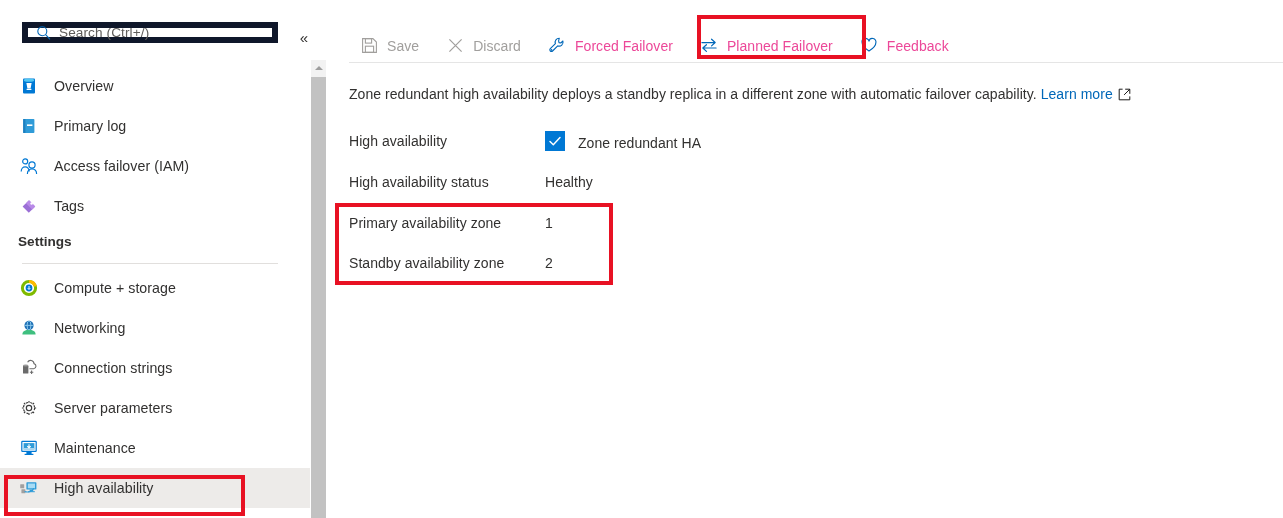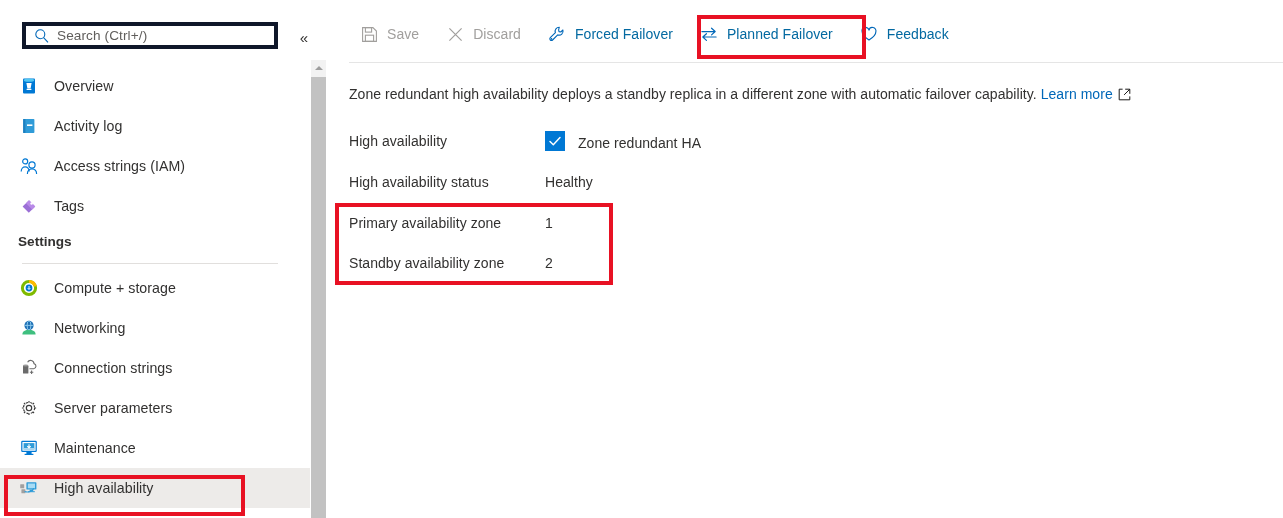--- a/index.html
+++ b/index.html
@@ -28,22 +28,22 @@
   }
 
   .search-row {
     position: absolute;
     left: 0; top: 22px;
     width: 310px; height: 32px;
   }
   .search-box {
     position: absolute;
     left: 22px; top: 0;
-    width: 256px; height: 27px;
-    border: 4px solid #0f172a;
+    width: 256px; height: 21px;
+    border: 6px solid #0f172a;
     background: #ffffff;
     display: flex;
     align-items: center;
     padding-left: 8px;
     cursor: text;
   }
   .search-icon {
     width: 16px; height: 16px;
     flex: 0 0 16px;
     margin-right: 7px;
@@ -166,38 +166,38 @@
   #cmdbar {
     position: absolute;
     left: 0; top: 10px;
     height: 48px;
     display: flex;
     align-items: center;
     padding-left: 22px;
   }
   .cmd {
     display: flex;
-    align-items: center;
+    align-items: flex-end;
     height: 40px;
     padding: 0 11px;
     margin-right: 5px;
     cursor: pointer;
     white-space: nowrap;
   }
   .cmd .cic {
     width: 18px; height: 18px;
     flex: 0 0 18px;
     margin-right: 9px;
     display: flex;
     align-items: center;
     justify-content: center;
   }
   .cmd .clabel {
     font-size: 14px;
-    color: #0369a1;
+    color: #ec4899;
     letter-spacing: 0.05px;
   }
   .cmd.disabled { cursor: default; }
   .cmd.disabled .clabel { color: #a19f9d; }
 
   #cmd-divider {
     position: absolute;
     left: 22px; top: 62px;
     width: 934px; height: 1px;
     background: #e5e5e5;
@@ -314,33 +314,33 @@
       </div>
 
       <div class="navitem">
         <span class="nic">
           <svg width="18" height="18" viewBox="0 0 18 18">
             <rect x="3.2" y="2" width="11.2" height="14" rx="0.8" fill="#2f9bd8"></rect>
             <rect x="3.2" y="2" width="2.2" height="14" fill="#1d7fc0"></rect>
             <rect x="7" y="7.4" width="5.4" height="1.6" fill="#ffffff"></rect>
           </svg>
         </span>
-        <span class="nlabel">Activity log</span>
+        <span class="nlabel">Primary log</span>
       </div>
 
       <div class="navitem">
         <span class="nic">
           <svg width="20" height="18" viewBox="0 0 20 18">
             <circle cx="6.2" cy="4.4" r="2.5" fill="none" stroke="#0078d4" stroke-width="1.2"></circle>
             <path d="M2.2 14.5c0-2.7 1.8-4.6 4-4.6s4 1.9 4 4.6" fill="none" stroke="#0078d4" stroke-width="1.2"></path>
             <circle cx="13" cy="8" r="3.1" fill="none" stroke="#0078d4" stroke-width="1.2"></circle>
             <path d="M8.4 17c0-3.1 2-5.2 4.6-5.2s4.6 2.1 4.6 5.2" fill="none" stroke="#0078d4" stroke-width="1.2"></path>
           </svg>
         </span>
-        <span class="nlabel">Access strings (IAM)</span>
+        <span class="nlabel">Access failover (IAM)</span>
       </div>
 
       <div class="navitem">
         <span class="nic">
           <svg width="18" height="18" viewBox="0 0 18 18">
             <path d="M2.6 9.6L9 3.2l6.2 6.2-6.4 6.4z" fill="#9b6fd6"></path>
             <path d="M9 3.2l6.2 6.2-3 3L6 6.2z" fill="#b98ae8"></path>
             <circle cx="11.6" cy="6.6" r="1.25" fill="#ffffff"></circle>
           </svg>
         </span>

